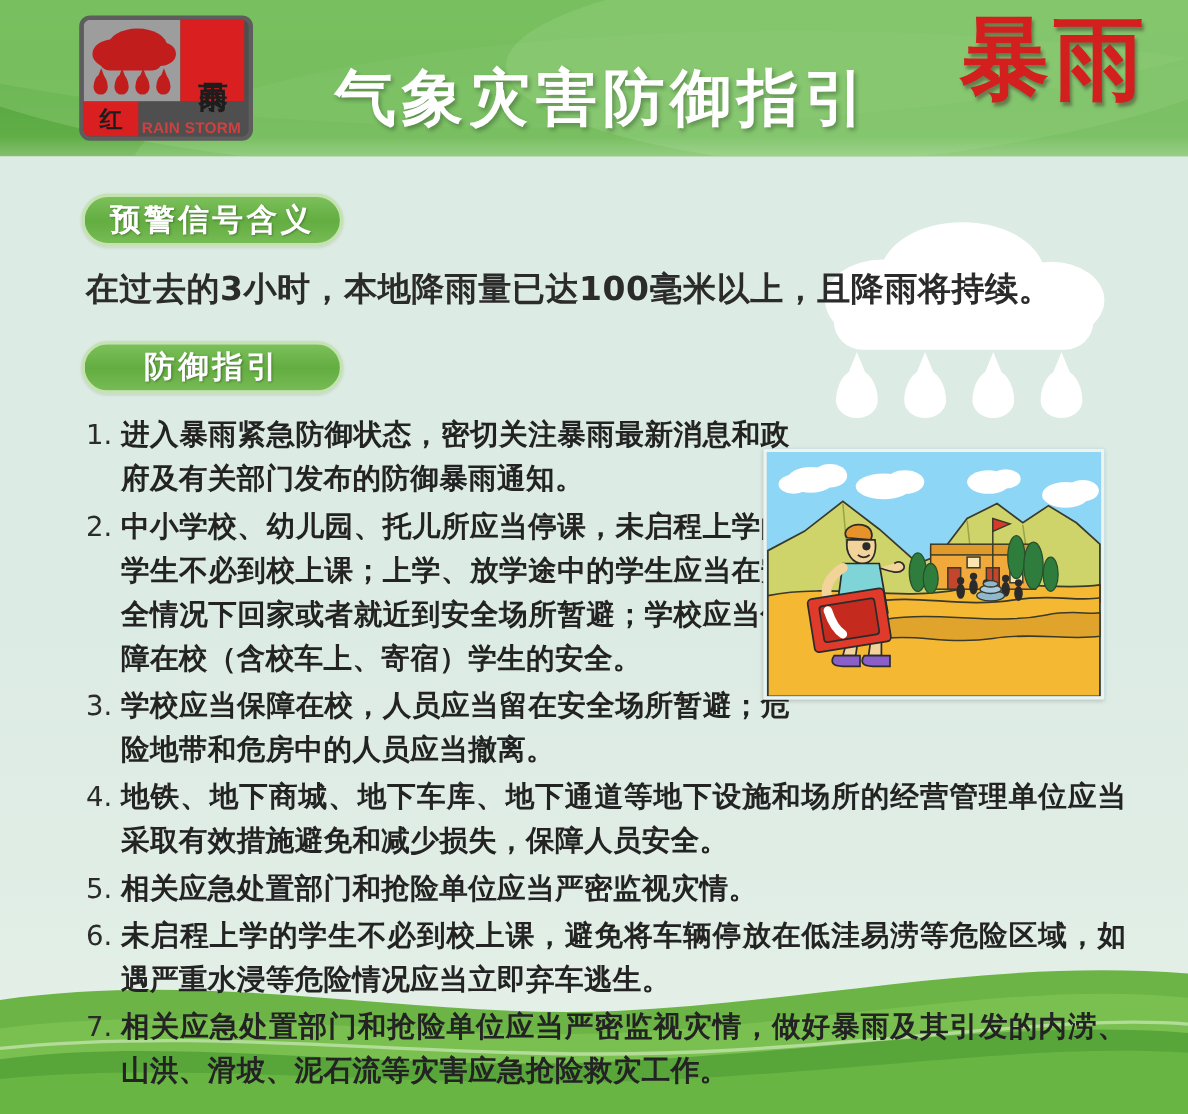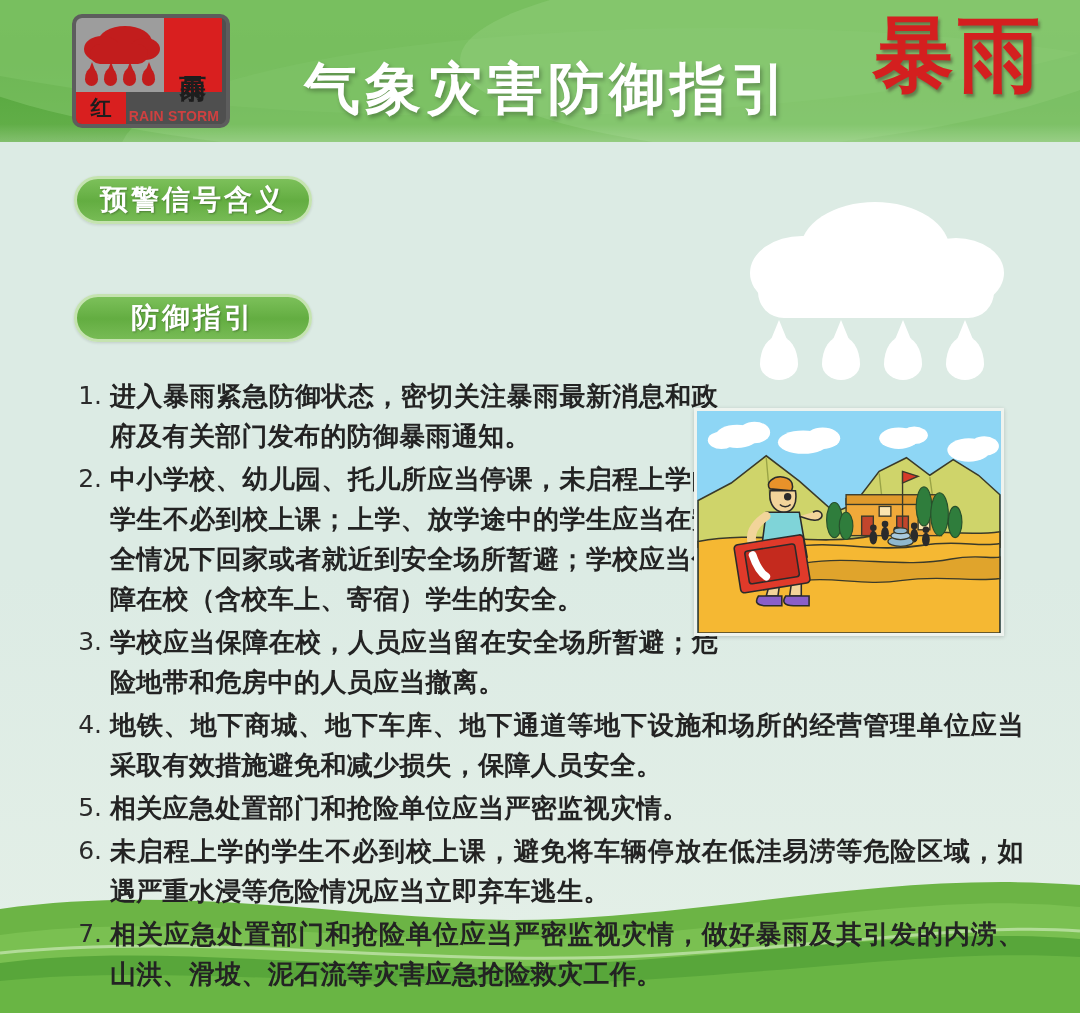--- a/index.html
+++ b/index.html
@@ -104,41 +104,41 @@
     border:3px solid #c5e3b0;box-sizing:border-box;
     display:flex;align-items:center;justify-content:center;
     box-shadow:0 1px 3px rgba(0,0,0,.12);
   }
   .pill span{
     color:#ffffff;font-size:28px;font-weight:700;letter-spacing:3px;
     text-shadow:1px 1px 2px rgba(0,0,0,.3);
     font-family:"DejaVu Sans",sans-serif;white-space:nowrap;
   }
   .pill-meaning{left:74px;top:176px;width:238px;}
-  .pill-guide{left:74px;top:294px;width:238px;}
+  .pill-guide{left:74px;top:310px;width:238px;}
 
   
   .meaning-text{
     position:absolute;left:78px;top:243px;width:940px;z-index:6;
     font-size:30px;font-weight:700;color:#2b2b2b;letter-spacing:.5px;
     font-family:"DejaVu Sans",sans-serif;white-space:nowrap;
   }
 
   
   .glist{position:absolute;left:72px;top:376px;width:952px;z-index:6;}
   .gitem{display:flex;align-items:flex-start;margin-bottom:3px;}
   .gnum{
     flex:0 0 auto;width:30px;text-align:right;
     font-size:25px;font-weight:400;color:#2b2b2b;line-height:40px;
     font-family:"DejaVu Sans",sans-serif;
   }
   .gtext{
     flex:1 1 auto;padding-left:8px;
     font-size:26px;font-weight:700;color:#232323;line-height:40px;
-    letter-spacing:.3px;font-family:Liberation Sans, sans-serif;
+    letter-spacing:.3px;font-family:Liberation Serif, serif;
     text-align:justify;
   }
   .gtext.narrow{max-width:608px;}
 
   
   .illus{
     position:absolute;left:694px;top:408px;width:310px;height:228px;z-index:6;
     border:3px solid #eef3ee;box-sizing:border-box;overflow:hidden;
     box-shadow:0 1px 4px rgba(0,0,0,.18);background:#8fd4f2;
   }
@@ -197,20 +197,21 @@
       <span>RAIN STORM</span>
     </div>
   </div>
 
   <div class="hdr-title">气象灾害防御指引</div>
   <div class="hdr-kind">暴雨</div>
 
   <div class="pill pill-meaning">
     <span>预警信号含义</span>
   </div>
+  <div class="meaning-text">在过去的3小时，本地降雨量已达100毫米以上，且降雨将持续。</div>
 
   <div class="pill pill-guide">
     <span>防御指引</span>
   </div>
 
   <div class="glist" id="glist">
       <div class="gitem">
         <div class="gnum">1.</div>
         <div class="gtext narrow">进入暴雨紧急防御状态，密切关注暴雨最新消息和政府及有关部门发布的防御暴雨通知。</div>
       </div>

